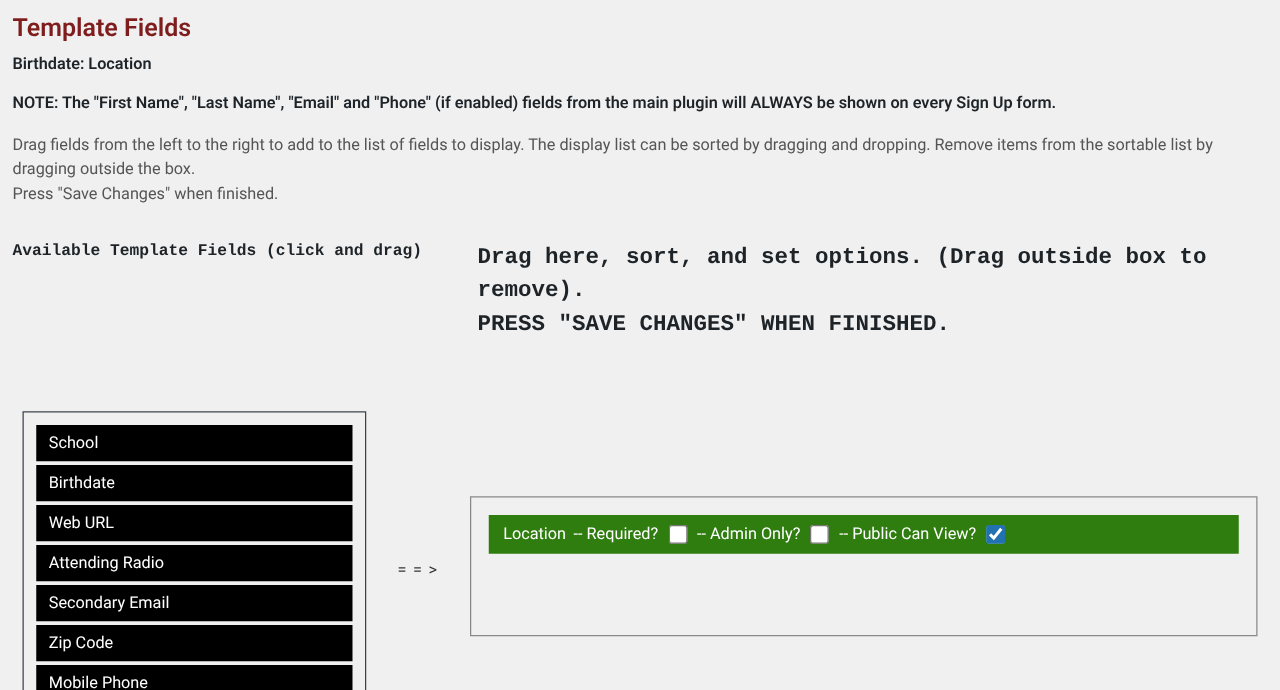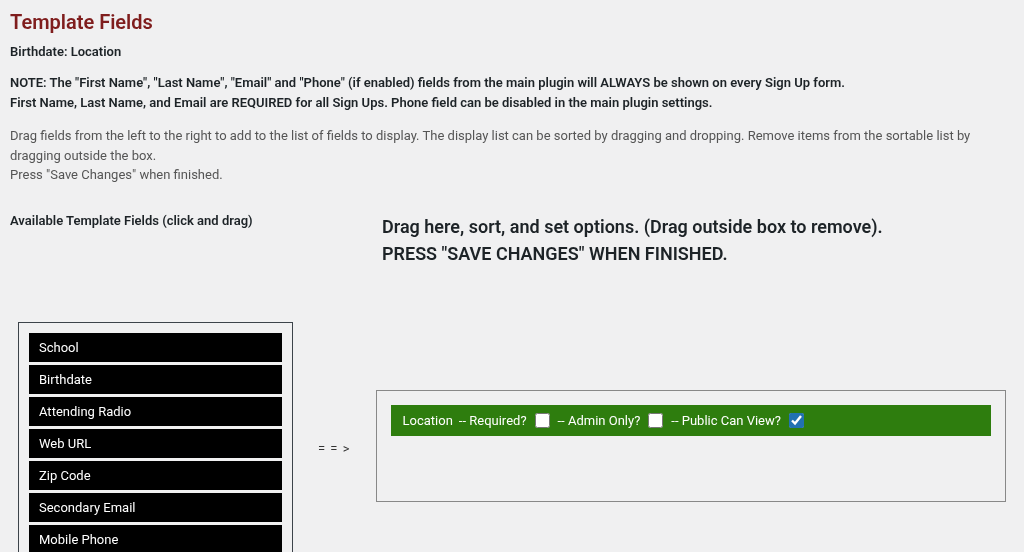--- a/index.html
+++ b/index.html
@@ -35,20 +35,21 @@
     }
     .instructions {
       font-size: 13px;
       color: #555;
       line-height: 1.5;
       margin-bottom: 28px;
     }
     .columns-header {
       display: flex;
       margin-bottom: 55px;
+      font-family: Liberation Mono, monospace;
     }
     .col-left-header {
       width: 372px;
       font-weight: 600;
       font-size: 13px;
     }
     .col-right-header {
       flex: 1;
       font-weight: 600;
       font-size: 18px;
@@ -111,44 +112,43 @@
 
 <h1 class="page-title">Template Fields</h1>
 
 <div class="template-line">
   <span>Birthdate:</span>
   <span>Location</span>
 </div>
 
 <div class="note-block">
   <div>NOTE: The "First Name", "Last Name", "Email" and "Phone" (if enabled) fields from the main plugin will ALWAYS be shown on every Sign Up form.</div>
-  <div>First Name, Last Name, and Email are REQUIRED for all Sign Ups. Phone field can be disabled in the main plugin settings.</div>
 </div>
 
 <div class="instructions">
   <div>Drag fields from the left to the right to add to the list of fields to display. The display list can be sorted by dragging and dropping. Remove items from the sortable list by dragging outside the box.</div>
   <div>Press "Save Changes" when finished.</div>
 </div>
 
 <div class="columns-header">
   <div class="col-left-header">Available Template Fields (click and drag)</div>
   <div class="col-right-header">
     <div>Drag here, sort, and set options. (Drag outside box to remove).</div>
     <div>PRESS "SAVE CHANGES" WHEN FINISHED.</div>
   </div>
 </div>
 
 <div class="build-area">
   <div class="available-box">
     <div class="avail-item">School</div>
     <div class="avail-item">Birthdate</div>
+    <div class="avail-item">Web URL</div>
     <div class="avail-item">Attending Radio</div>
-    <div class="avail-item">Web URL</div>
+    <div class="avail-item">Secondary Email</div>
     <div class="avail-item">Zip Code</div>
-    <div class="avail-item">Secondary Email</div>
     <div class="avail-item">Mobile Phone</div>
   </div>
 
   <div class="arrow-sep">= = &gt;</div>
 
   <div class="drop-box">
     <div class="selected-field">
       <span>Location</span>
       <span>-- Required?</span>
       <input type="checkbox" style="">

